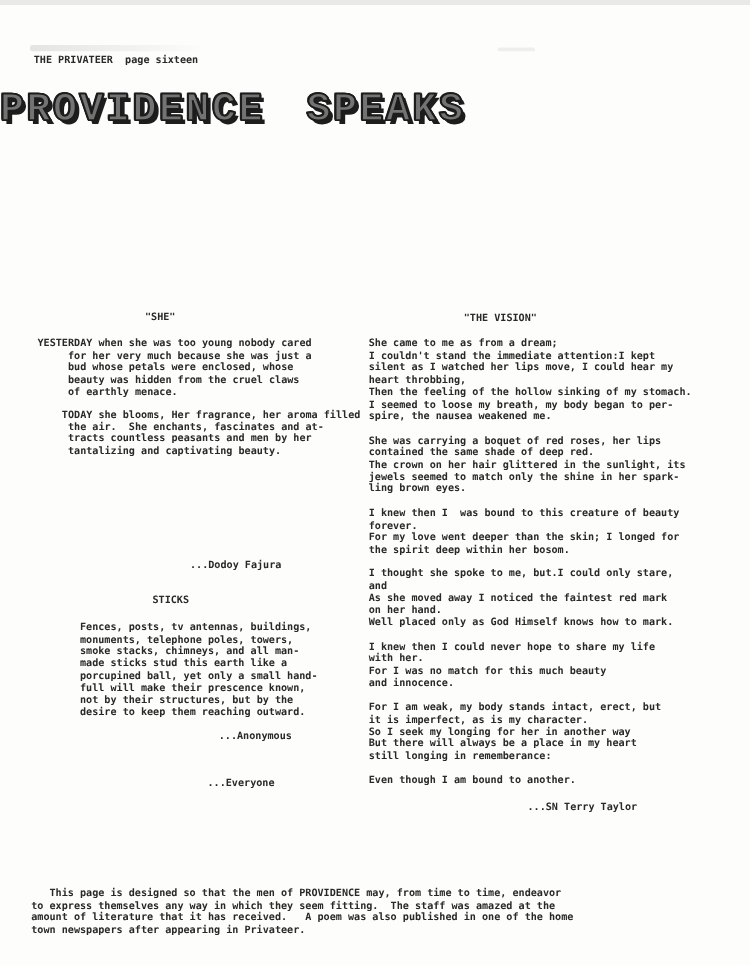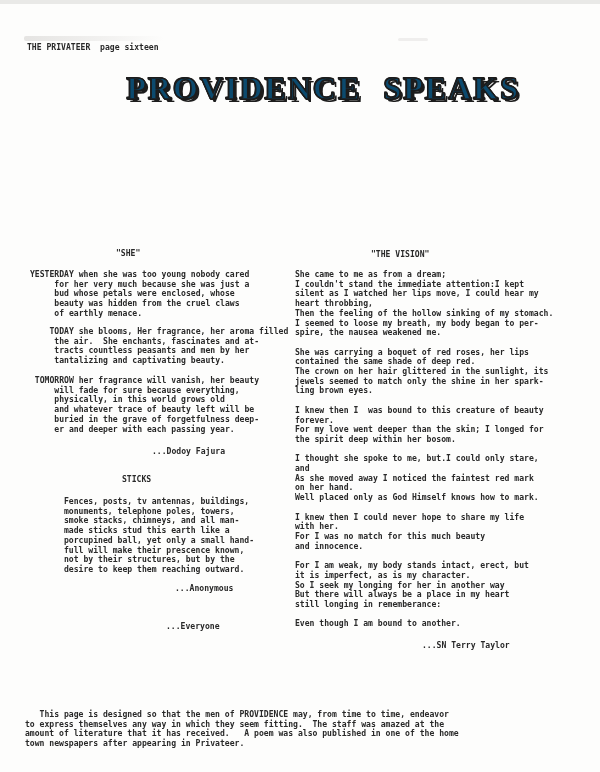--- a/index.html
+++ b/index.html
@@ -7,23 +7,23 @@
     position:relative;width:600px;height:772px;margin:4px auto;
     background:#fdfdfc;overflow:hidden;
     font-family:"DejaVu Sans Mono","Liberation Mono",monospace;
   }
   .type{
     position:absolute;
     font-size:8.1px;line-height:9.7px;font-weight:bold;
     color:#292929;white-space:pre;letter-spacing:0;
   }
   .headline{
-    position:absolute;line-height:1;text-align:right;
-    font-family:Liberation Serif, serif;font-weight:bold;
-    color:#0c4a6e;
+    position:absolute;line-height:1;text-align:left;
+    font-family:Liberation Mono, monospace;font-weight:bold;
+    color:#737373;
     -webkit-text-stroke:1.4px #1c1c1c;
     text-shadow:
       3px 3px 0 #1d1d1d,
       1px 0 0 #1d1d1d,-1px 0 0 #1d1d1d,
       0 1px 0 #1d1d1d,0 -1px 0 #1d1d1d,
       1px 1px 0 #1d1d1d,-1px -1px 0 #1d1d1d;
   }
   .headline1{left:0;width:520px;top:68px;font-size:32px;letter-spacing:2px;word-spacing:12px;}
   .headline2{left:0;width:516px;top:117px;font-size:43px;letter-spacing:3px;word-spacing:5px;
     text-shadow:
@@ -59,26 +59,20 @@
      for her very much because she was just a
      bud whose petals were enclosed, whose
      beauty was hidden from the cruel claws
      of earthly menace.</div>
 
   <div class="type" style="left:30px;top:323px;">    TODAY she blooms, Her fragrance, her aroma filled
      the air.  She enchants, fascinates and at-
      tracts countless peasants and men by her
      tantalizing and captivating beauty.</div>
 
-  <div class="type" style="left:30px;top:372px;"> TOMORROW her fragrance will vanish, her beauty
-     will fade for sure because everything,
-     physically, in this world grows old
-     and whatever trace of beauty left will be
-     buried in the grave of forgetfulness deep-
-     er and deeper with each passing year.</div>
 
   <div class="type" style="left:152px;top:443px;">...Dodoy Fajura</div>
 
   <div class="type" style="left:122px;top:471px;">STICKS</div>
 
   <div class="type" style="left:64px;top:493px;">Fences, posts, tv antennas, buildings,
 monuments, telephone poles, towers,
 smoke stacks, chimneys, and all man-
 made sticks stud this earth like a
 porcupined ball, yet only a small hand-

